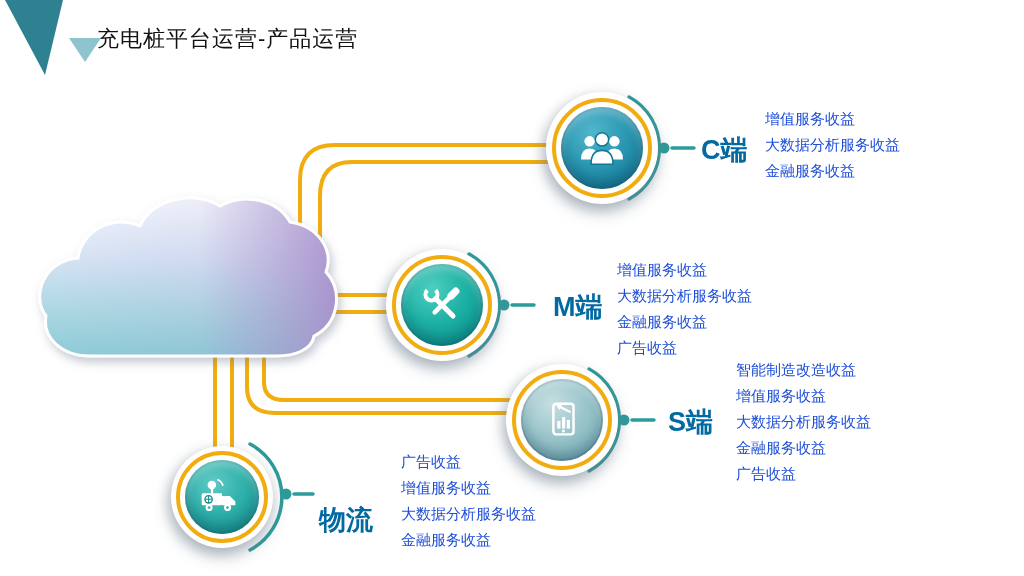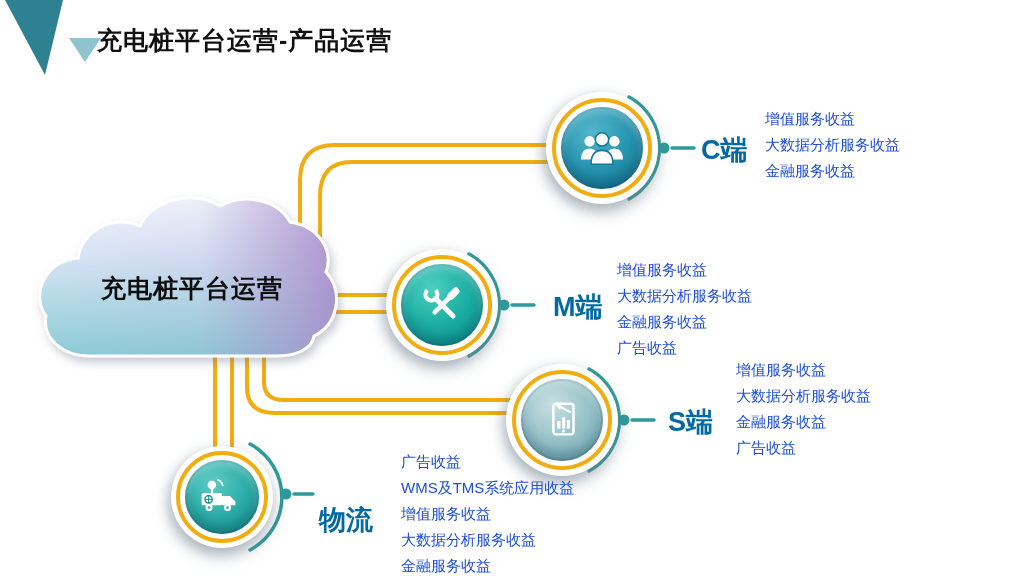--- a/index.html
+++ b/index.html
@@ -3,21 +3,21 @@
 <meta charset="utf-8">
 <style>
   html,body{margin:0;padding:0;background:#fff;}
   .stage{position:relative;width:1024px;height:576px;background:#fff;overflow:hidden;
          font-family:"Liberation Sans","DejaVu Sans",sans-serif;}
   .bg{position:absolute;left:0;top:0;width:1024px;height:576px;z-index:0;}
 
   
   .title-block{position:absolute;left:0;top:0;z-index:3;}
   .title-tris{position:absolute;left:0;top:0;}
-  .page-title{position:absolute;left:97px;top:24px;margin:0;font-size:25px;font-weight:700;
+  .page-title{position:absolute;left:97px;top:24px;margin:0;font-size:22px;font-weight:400;
               color:#111;letter-spacing:1px;white-space:nowrap;}
 
   
   .cloud-text{position:absolute;left:62px;top:272px;width:260px;text-align:center;z-index:3;
               font-size:25px;font-weight:800;color:#0d0d0d;letter-spacing:1px;}
 
   
   .node{position:absolute;width:112px;height:112px;border-radius:50%;background:#fff;z-index:2;
         box-shadow:0 8px 16px rgba(108,124,140,.45), -4px 4px 12px rgba(108,124,140,.28);
         display:flex;align-items:center;justify-content:center;}
@@ -110,21 +110,20 @@
   </svg>
 
   <div class="title-block">
     <svg class="title-tris" width="110" height="85">
       <polygon points="5,0 63,0 45,75" fill="#2E8191"></polygon>
       <polygon points="69,38 101,38 85,62" fill="#8FC3CD"></polygon>
     </svg>
     <h1 class="page-title">充电桩平台运营-产品运营</h1>
   </div>
 
-  <div class="cloud-text">充电桩平台运营</div>
 
   <div class="node" style="left:546px;top:92px;">
     <div class="ring">
       <div class="core core-c">
         <svg width="46" height="40" viewBox="0 0 48 42">
           <g fill="#fff">
             <circle cx="11" cy="14" r="5.5"></circle>
               <path d="M2 33 q0-11.5 9-11.5 t9 11.5 z"></path>
             <circle cx="37" cy="14" r="5.5"></circle>
               <path d="M28 33 q0-11.5 9-11.5 t9 11.5 z"></path>
@@ -199,27 +198,27 @@
   </div>
 
   <div class="item-list" style="left:617px;top:257px;">
     <div class="item">增值服务收益</div>
     <div class="item">大数据分析服务收益</div>
     <div class="item">金融服务收益</div>
     <div class="item">广告收益</div>
   </div>
 
   <div class="item-list" style="left:736px;top:357px;">
+    <div class="item">智能制造改造收益</div>
     <div class="item">增值服务收益</div>
     <div class="item">大数据分析服务收益</div>
     <div class="item">金融服务收益</div>
     <div class="item">广告收益</div>
   </div>
 
   <div class="item-list" style="left:401px;top:449px;">
     <div class="item">广告收益</div>
-    <div class="item">WMS及TMS系统应用收益</div>
     <div class="item">增值服务收益</div>
     <div class="item">大数据分析服务收益</div>
     <div class="item">金融服务收益</div>
   </div>
 
 </div>
 
 </body></html>

